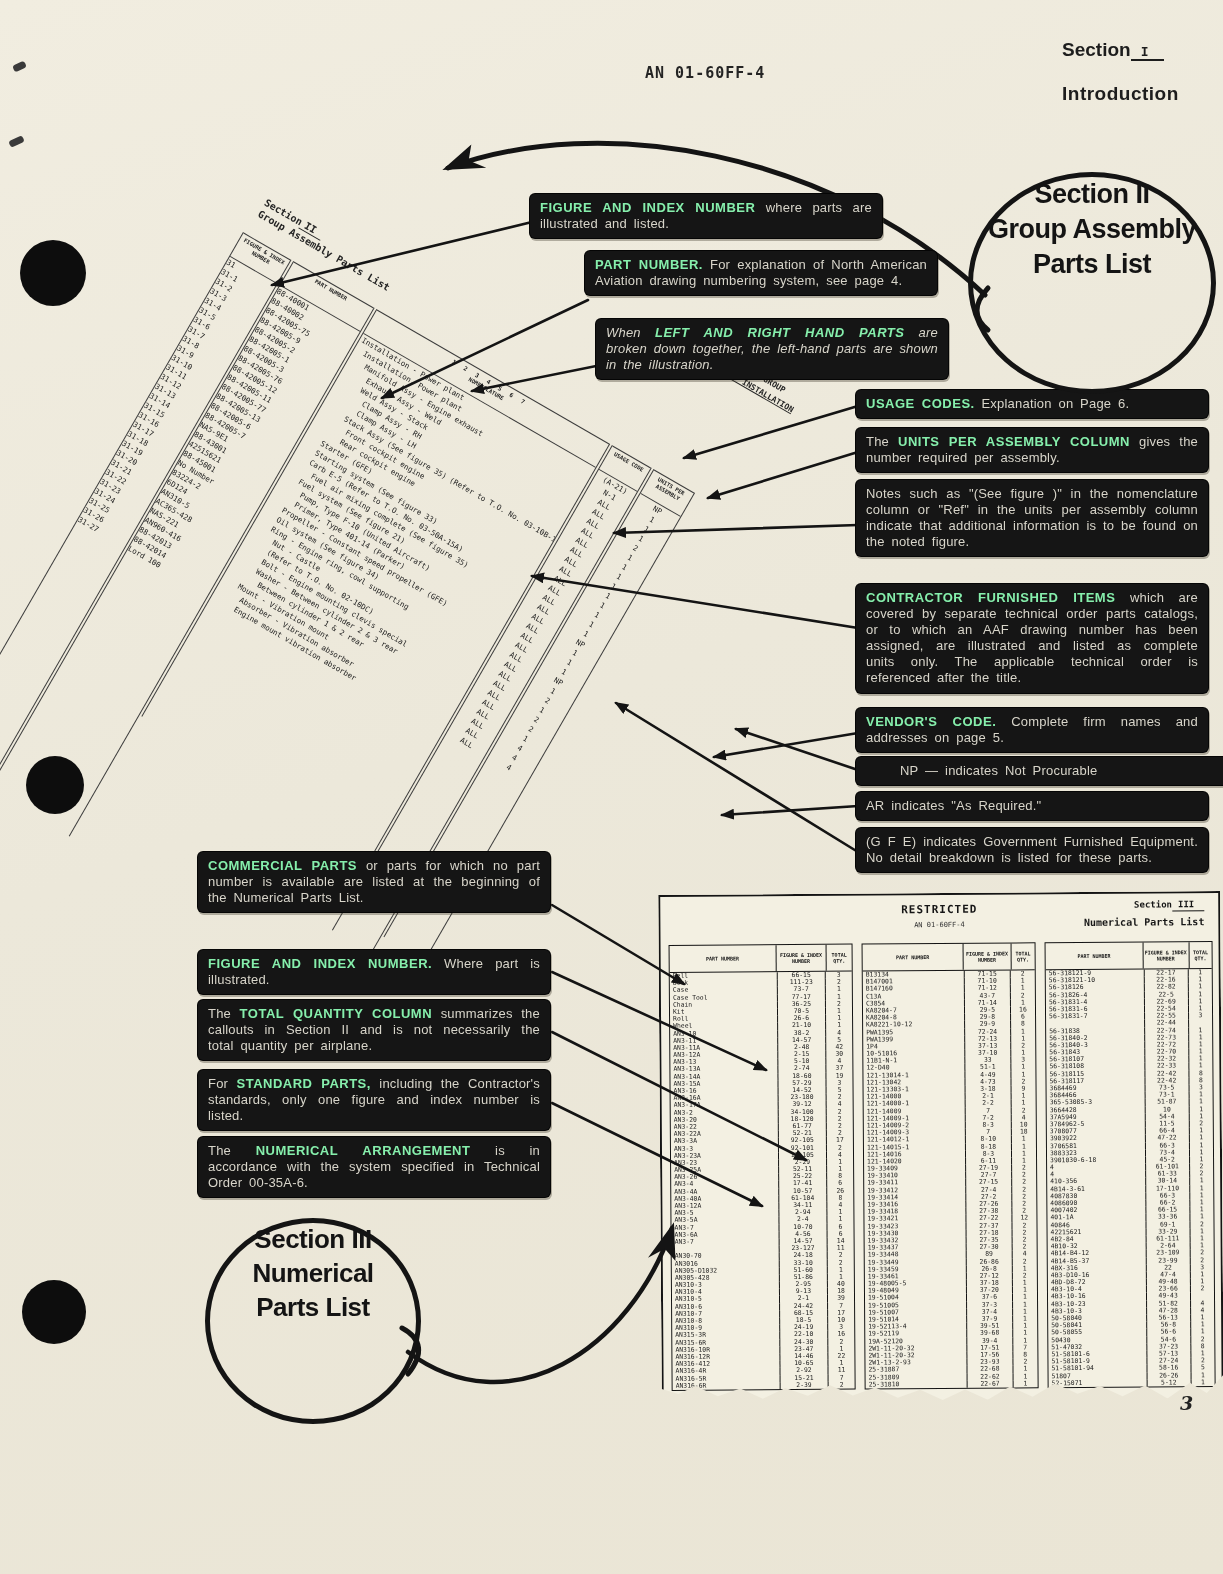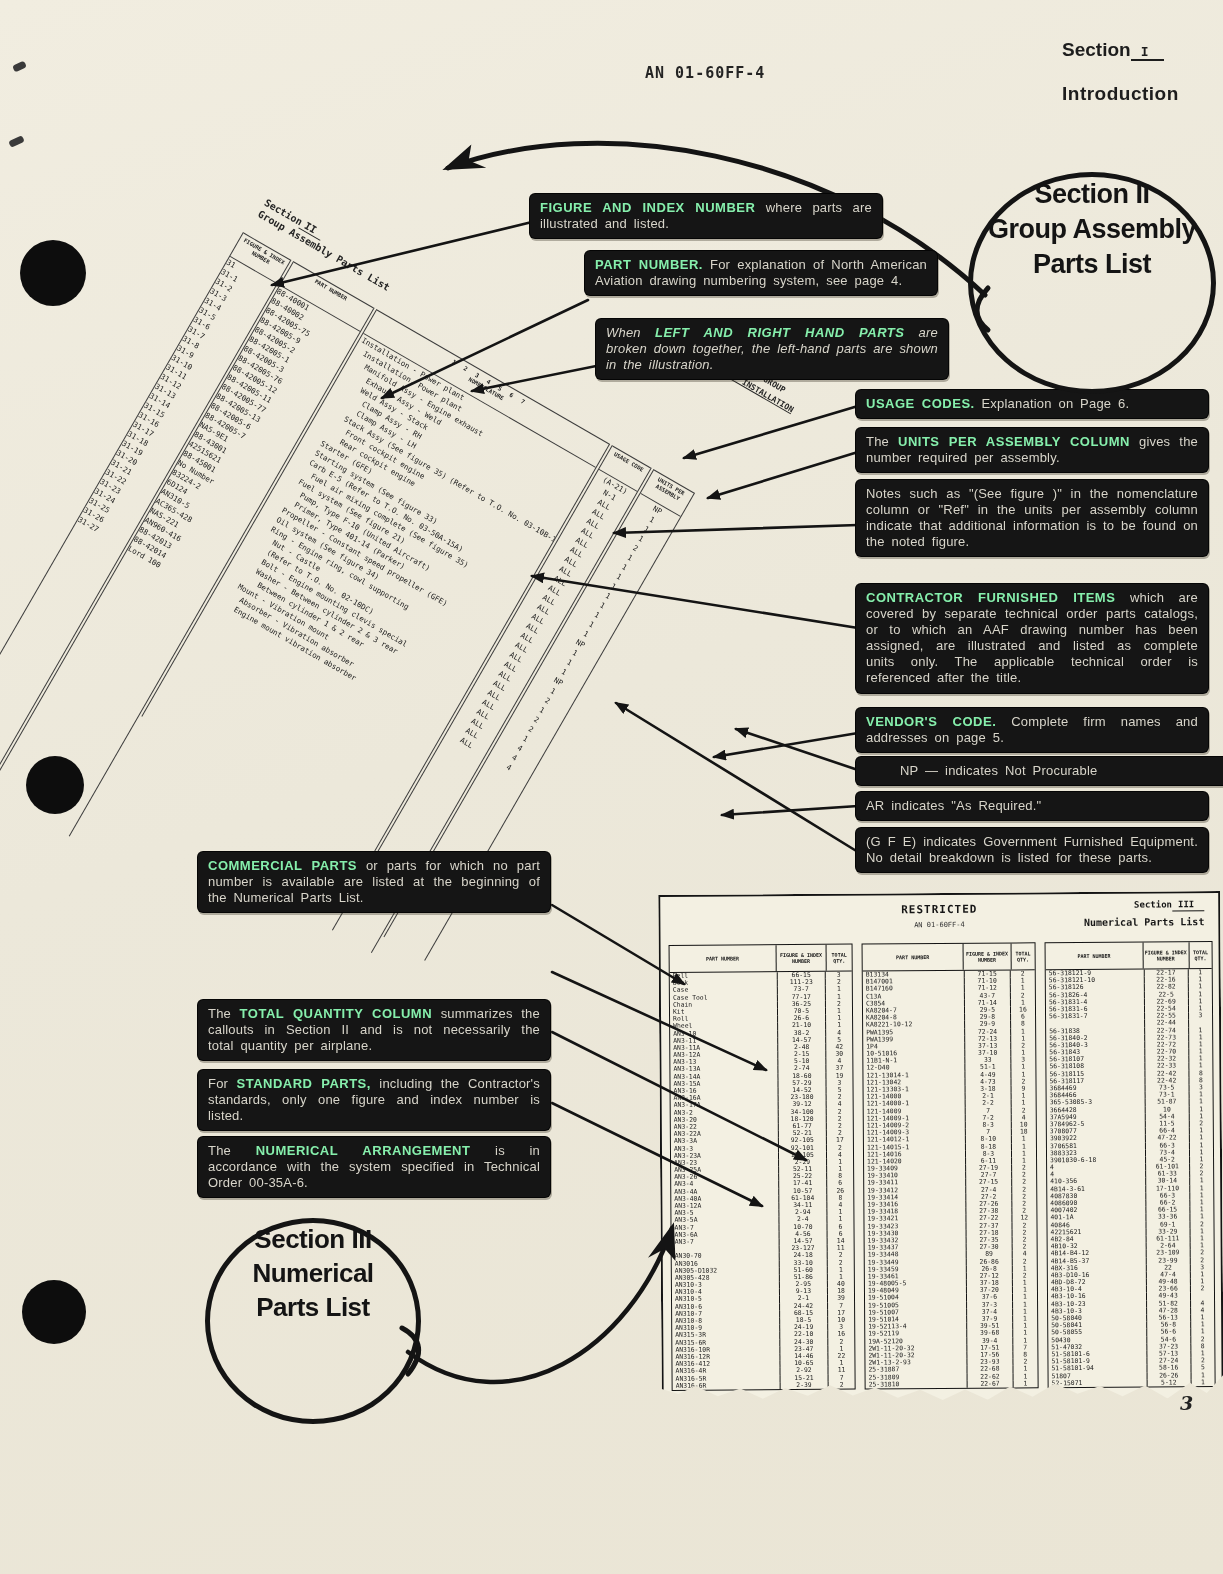--- a/index.html
+++ b/index.html
@@ -1224,20 +1224,23 @@
   </div>
   <div class="callout" style="left:856px;top:792px;">
     <span>AR indicates "As Required."</span>
   </div>
   <div class="callout" style="left:856px;top:828px;">
     <span>(G F E) indicates Government Furnished Equipment. No detail breakdown is listed for these parts.</span>
   </div>
   <div class="callout" style="left:198px;top:852px;">
     <b>COMMERCIAL PARTS</b><span> or parts for which no part number is available are listed at the beginning of the Numerical Parts List.</span>
   </div>
+  <div class="callout" style="left:198px;top:950px;">
+    <b>FIGURE AND INDEX NUMBER.</b><span> Where part is illustrated.</span>
+  </div>
   <div class="callout" style="left:198px;top:1000px;">
     <span>The </span><b>TOTAL QUANTITY COLUMN</b><span> summarizes the callouts in Section II and is not necessarily the total quantity per airplane.</span>
   </div>
   <div class="callout" style="left:198px;top:1070px;">
     <span>For </span><b>STANDARD PARTS,</b><span> including the Contractor's standards, only one figure and index number is listed.</span>
   </div>
   <div class="callout" style="left:198px;top:1137px;">
     <span>The </span><b>NUMERICAL ARRANGEMENT</b><span> is in accordance with the system specified in Technical Order 00-35A-6.</span>
   </div>
 

